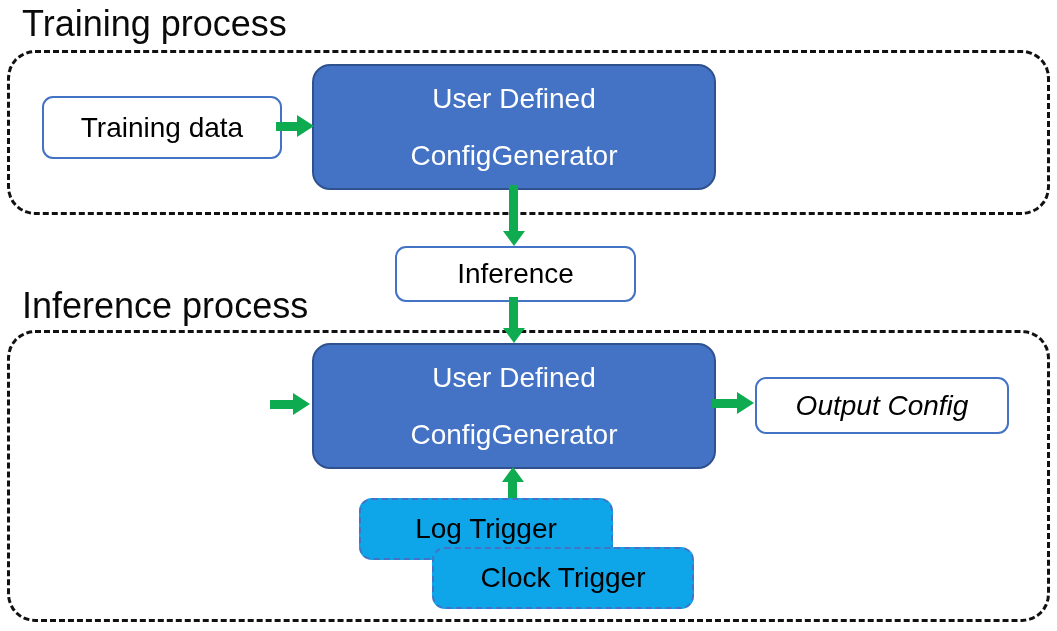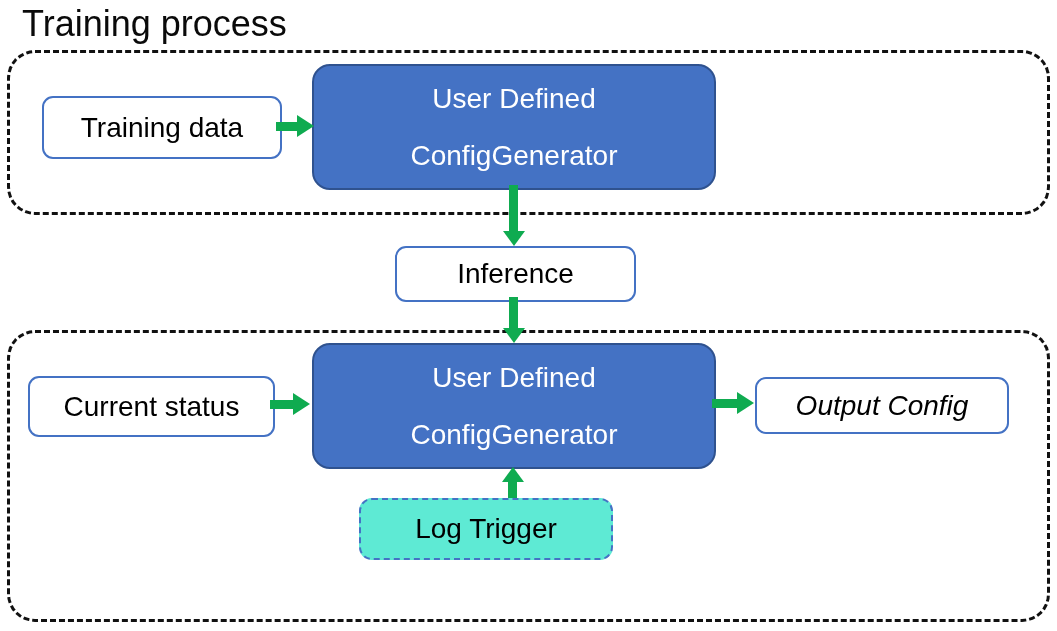--- a/index.html
+++ b/index.html
@@ -65,21 +65,21 @@
     font-size: 28px;
     line-height: 39px;
     text-align: center;
     gap: 18px;
   }
   #box-generator-training  { left: 312px; top: 64px;  width: 400px; height: 122px; }
   #box-generator-inference { left: 312px; top: 343px; width: 400px; height: 122px; }
 
   .trigger-box {
     position: absolute;
-    background: #5eead4;
+    background: #0ea5e9;
     border: 2.5px dashed var(--accent-blue, #4472C4);
     border-radius: 13px;
     display: flex;
     align-items: center;
     justify-content: center;
     font-size: 28px;
     color: #000;
     white-space: nowrap;
   }
   #box-log-trigger   { left: 359px; top: 498px; width: 250px; height: 58px; z-index: 1; }
@@ -110,43 +110,44 @@
     border-right: 11px solid transparent;
     border-bottom: 15px solid var(--green-arrow, #0FAB50);
   }
 </style>
 </head>
 <body>
 
 <div id="canvas">
 
   <div class="section-label" id="label-training">Training process</div>
+  <div class="section-label" id="label-inference">Inference process</div>
 
   <div class="process-frame" id="frame-training"></div>
   <div class="process-frame" id="frame-inference"></div>
 
   <div class="white-box" id="box-training-data">Training data</div>
 
   <div class="blue-box" id="box-generator-training">
     <span>User Defined</span>
     <span>ConfigGenerator</span>
   </div>
 
   <div class="white-box" id="box-checkpoint">Inference</div>
 
-  <div class="white-box" id="box-current-status">Current status</div>
 
   <div class="blue-box" id="box-generator-inference">
     <span>User Defined</span>
     <span>ConfigGenerator</span>
   </div>
 
   <div class="white-box" id="box-output-config">Output Config</div>
 
   <div class="trigger-box" id="box-log-trigger">Log Trigger</div>
+  <div class="trigger-box" id="box-clock-trigger">Clock Trigger</div>
 
   <div class="arrow">
     <div class="shaft" style="left:276px; top:122px; width:23px; height:9px;"></div>
     <div class="head right" style="left:297px; top:115px;"></div>
   </div>
 
   <div class="arrow">
     <div class="shaft" style="left:509px; top:185px; width:9px; height:47px;"></div>
     <div class="head down" style="left:503px; top:231px;"></div>
   </div>

